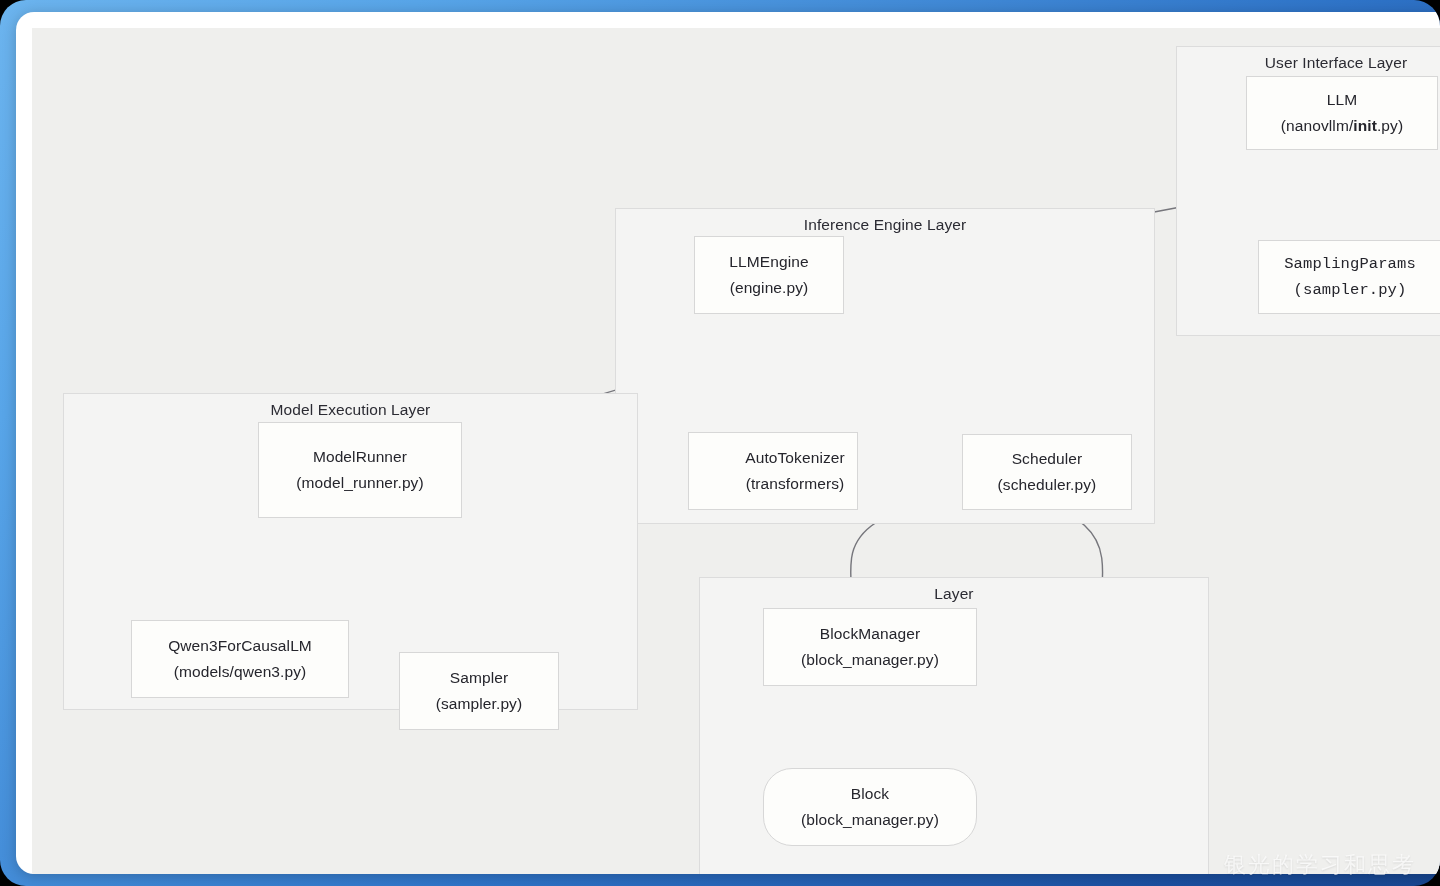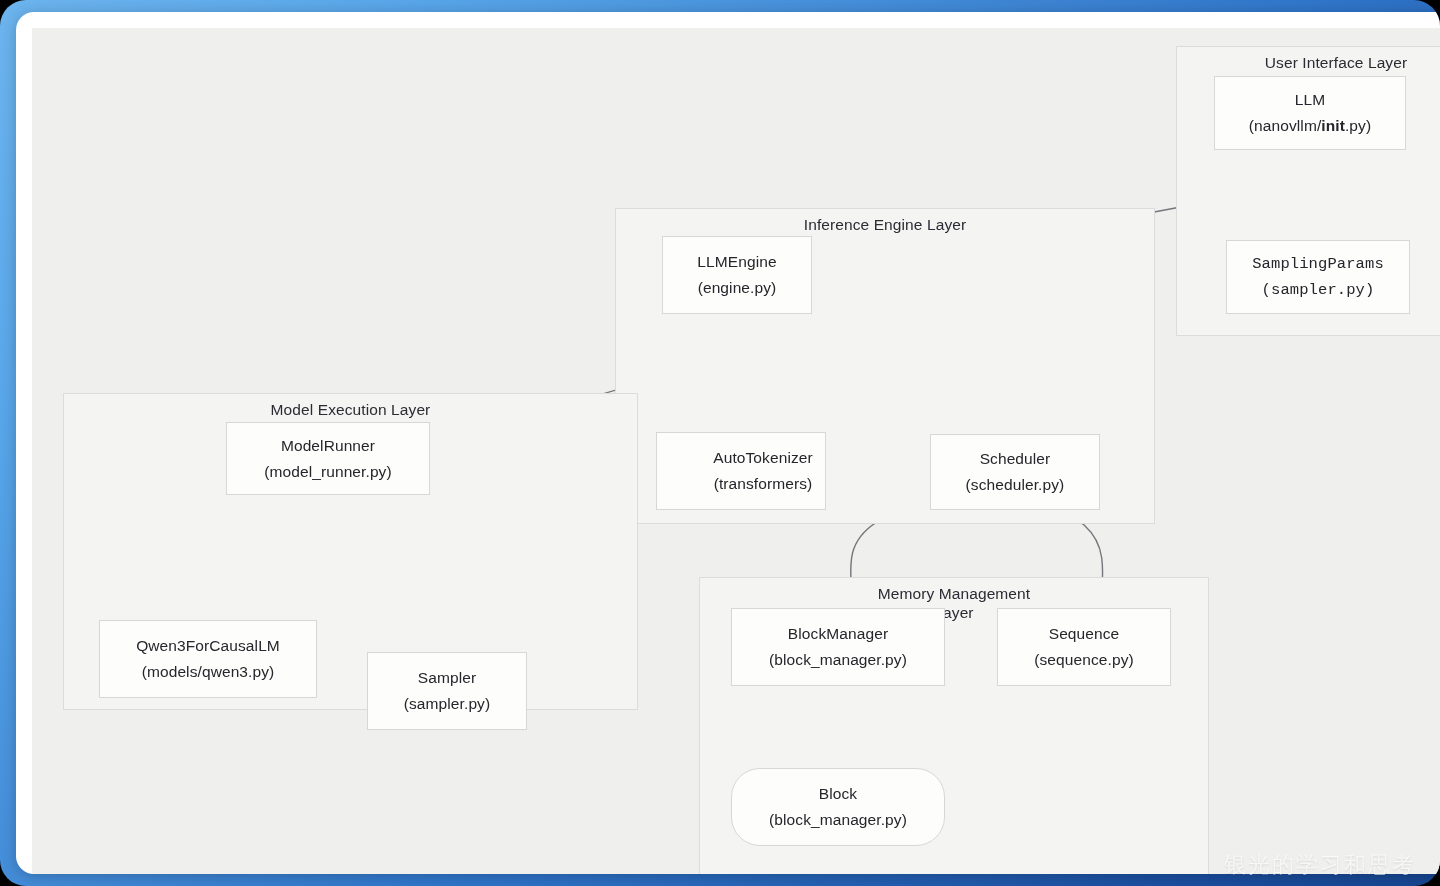--- a/index.html
+++ b/index.html
@@ -54,20 +54,21 @@
     box-sizing:border-box;
     display:flex;
     flex-direction:column;
     align-items:center;
     justify-content:center;
     font-size:15.5px;
     color:#25252c;
     line-height:26px;
     text-align:center;
     letter-spacing:.1px;
+    margin-left:32px;
   }
   .node .ln2{white-space:nowrap;}
   .node b{font-weight:700;}
 
   svg#edges{
     position:absolute;left:0;top:0;width:100%;height:100%;
     overflow:visible;pointer-events:none;
   }
   svg#edges path{fill:none;stroke:#76767c;stroke-width:1.4px;}
   svg#edges polygon{fill:#76767c;}
@@ -169,47 +170,42 @@
         <span class="ln2">(transformers)</span>
       </div>
       <div class="node" style="left:898px;top:406px;width:170px;height:76px;">
         <span>Scheduler</span>
         <span class="ln2">(scheduler.py)</span>
       </div>
 
       <div class="layer" style="left:31px;top:365px;width:575px;height:317px;">
         <div class="layer-title">Model Execution Layer</div>
       </div>
-      <div class="node" style="left:194px;top:394px;width:204px;height:73px;">
+      <div class="node" style="left:194px;top:394px;width:204px;height:96px;">
         <span>ModelRunner</span>
         <span class="ln2">(model_runner.py)</span>
       </div>
       <div class="node" style="left:67px;top:592px;width:218px;height:78px;">
         <span>Qwen3ForCausalLM</span>
         <span class="ln2">(models/qwen3.py)</span>
       </div>
       <div class="node" style="left:335px;top:624px;width:160px;height:78px;">
         <span>Sampler</span>
         <span class="ln2">(sampler.py)</span>
       </div>
 
       <div class="layer" style="left:667px;top:549px;width:510px;height:321px;">
         <div class="layer-title">
-          <div>Memory Management</div>
           <div>Layer</div>
         </div>
       </div>
       <div class="node" style="left:699px;top:580px;width:214px;height:78px;">
         <span>BlockManager</span>
         <span class="ln2">(block_manager.py)</span>
       </div>
-      <div class="node" style="left:965px;top:580px;width:174px;height:78px;">
-        <span>Sequence</span>
-        <span class="ln2">(sequence.py)</span>
-      </div>
       <div class="node" style="left:699px;top:740px;width:214px;height:78px;border-radius:29px;">
         <span>Block</span>
         <span class="ln2">(block_manager.py)</span>
       </div>
 
     </div>
   </div>
 
   <div id="watermark">银光的学习和思考</div>
 </div>

